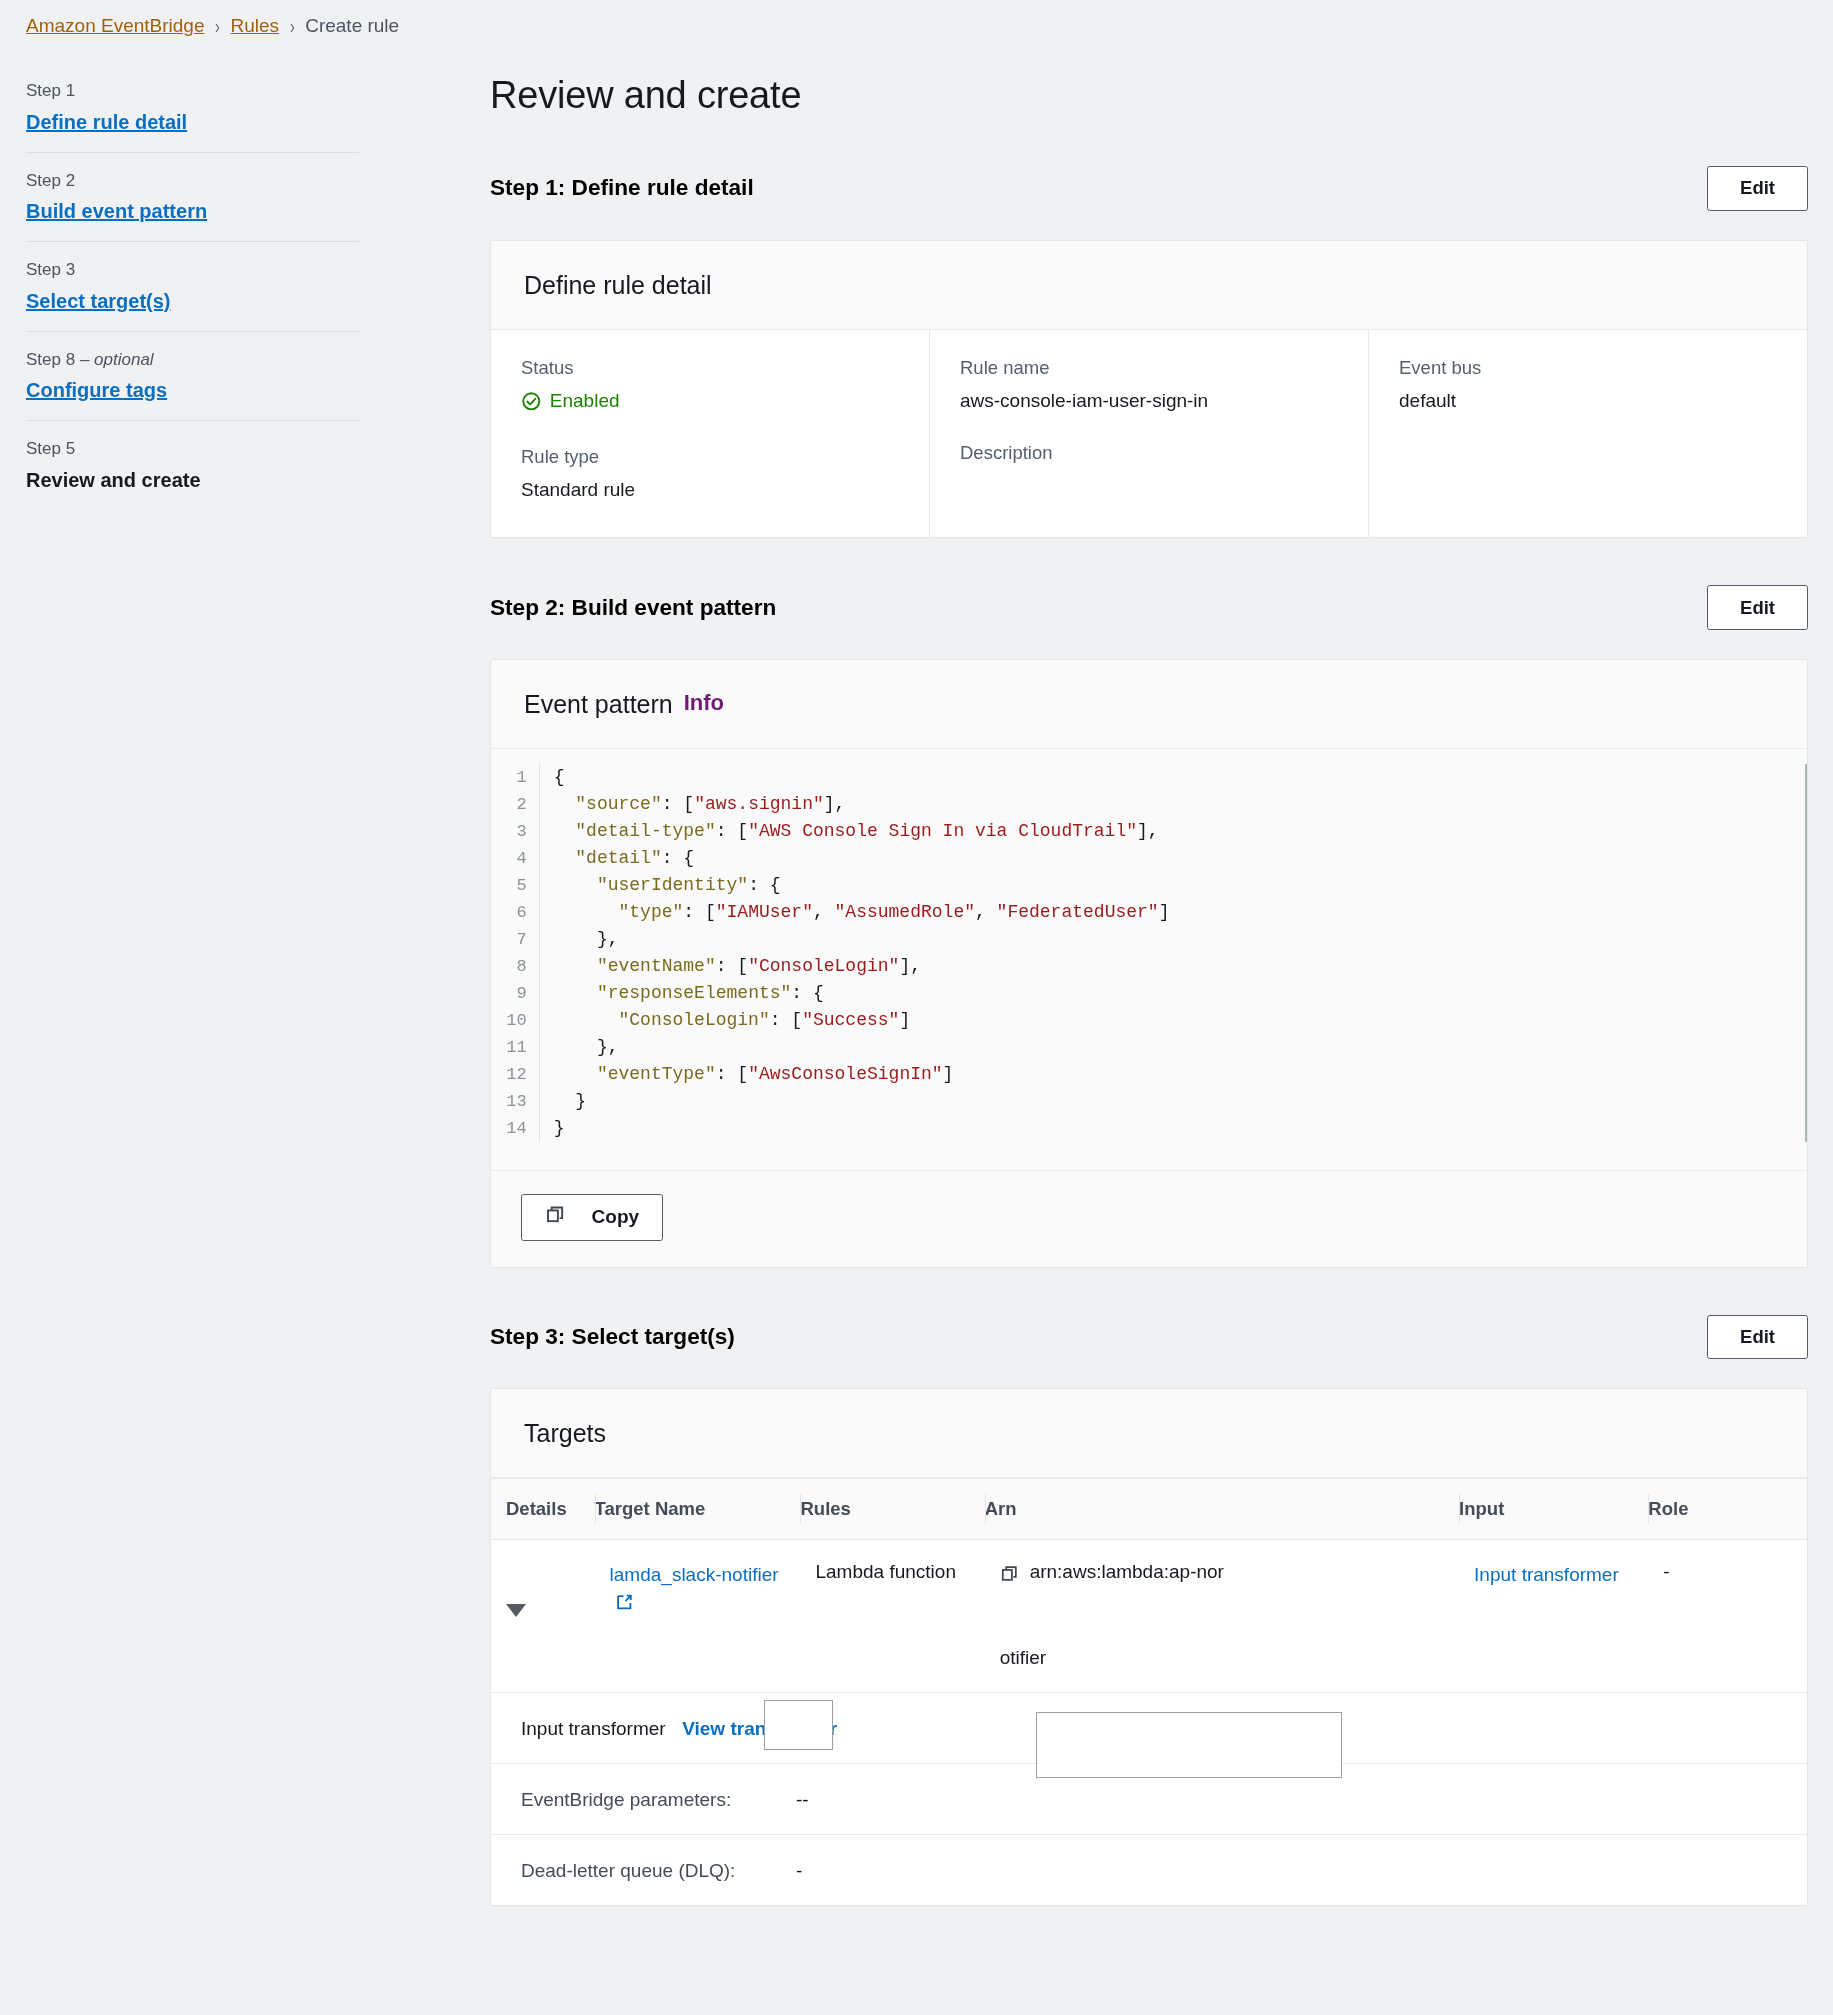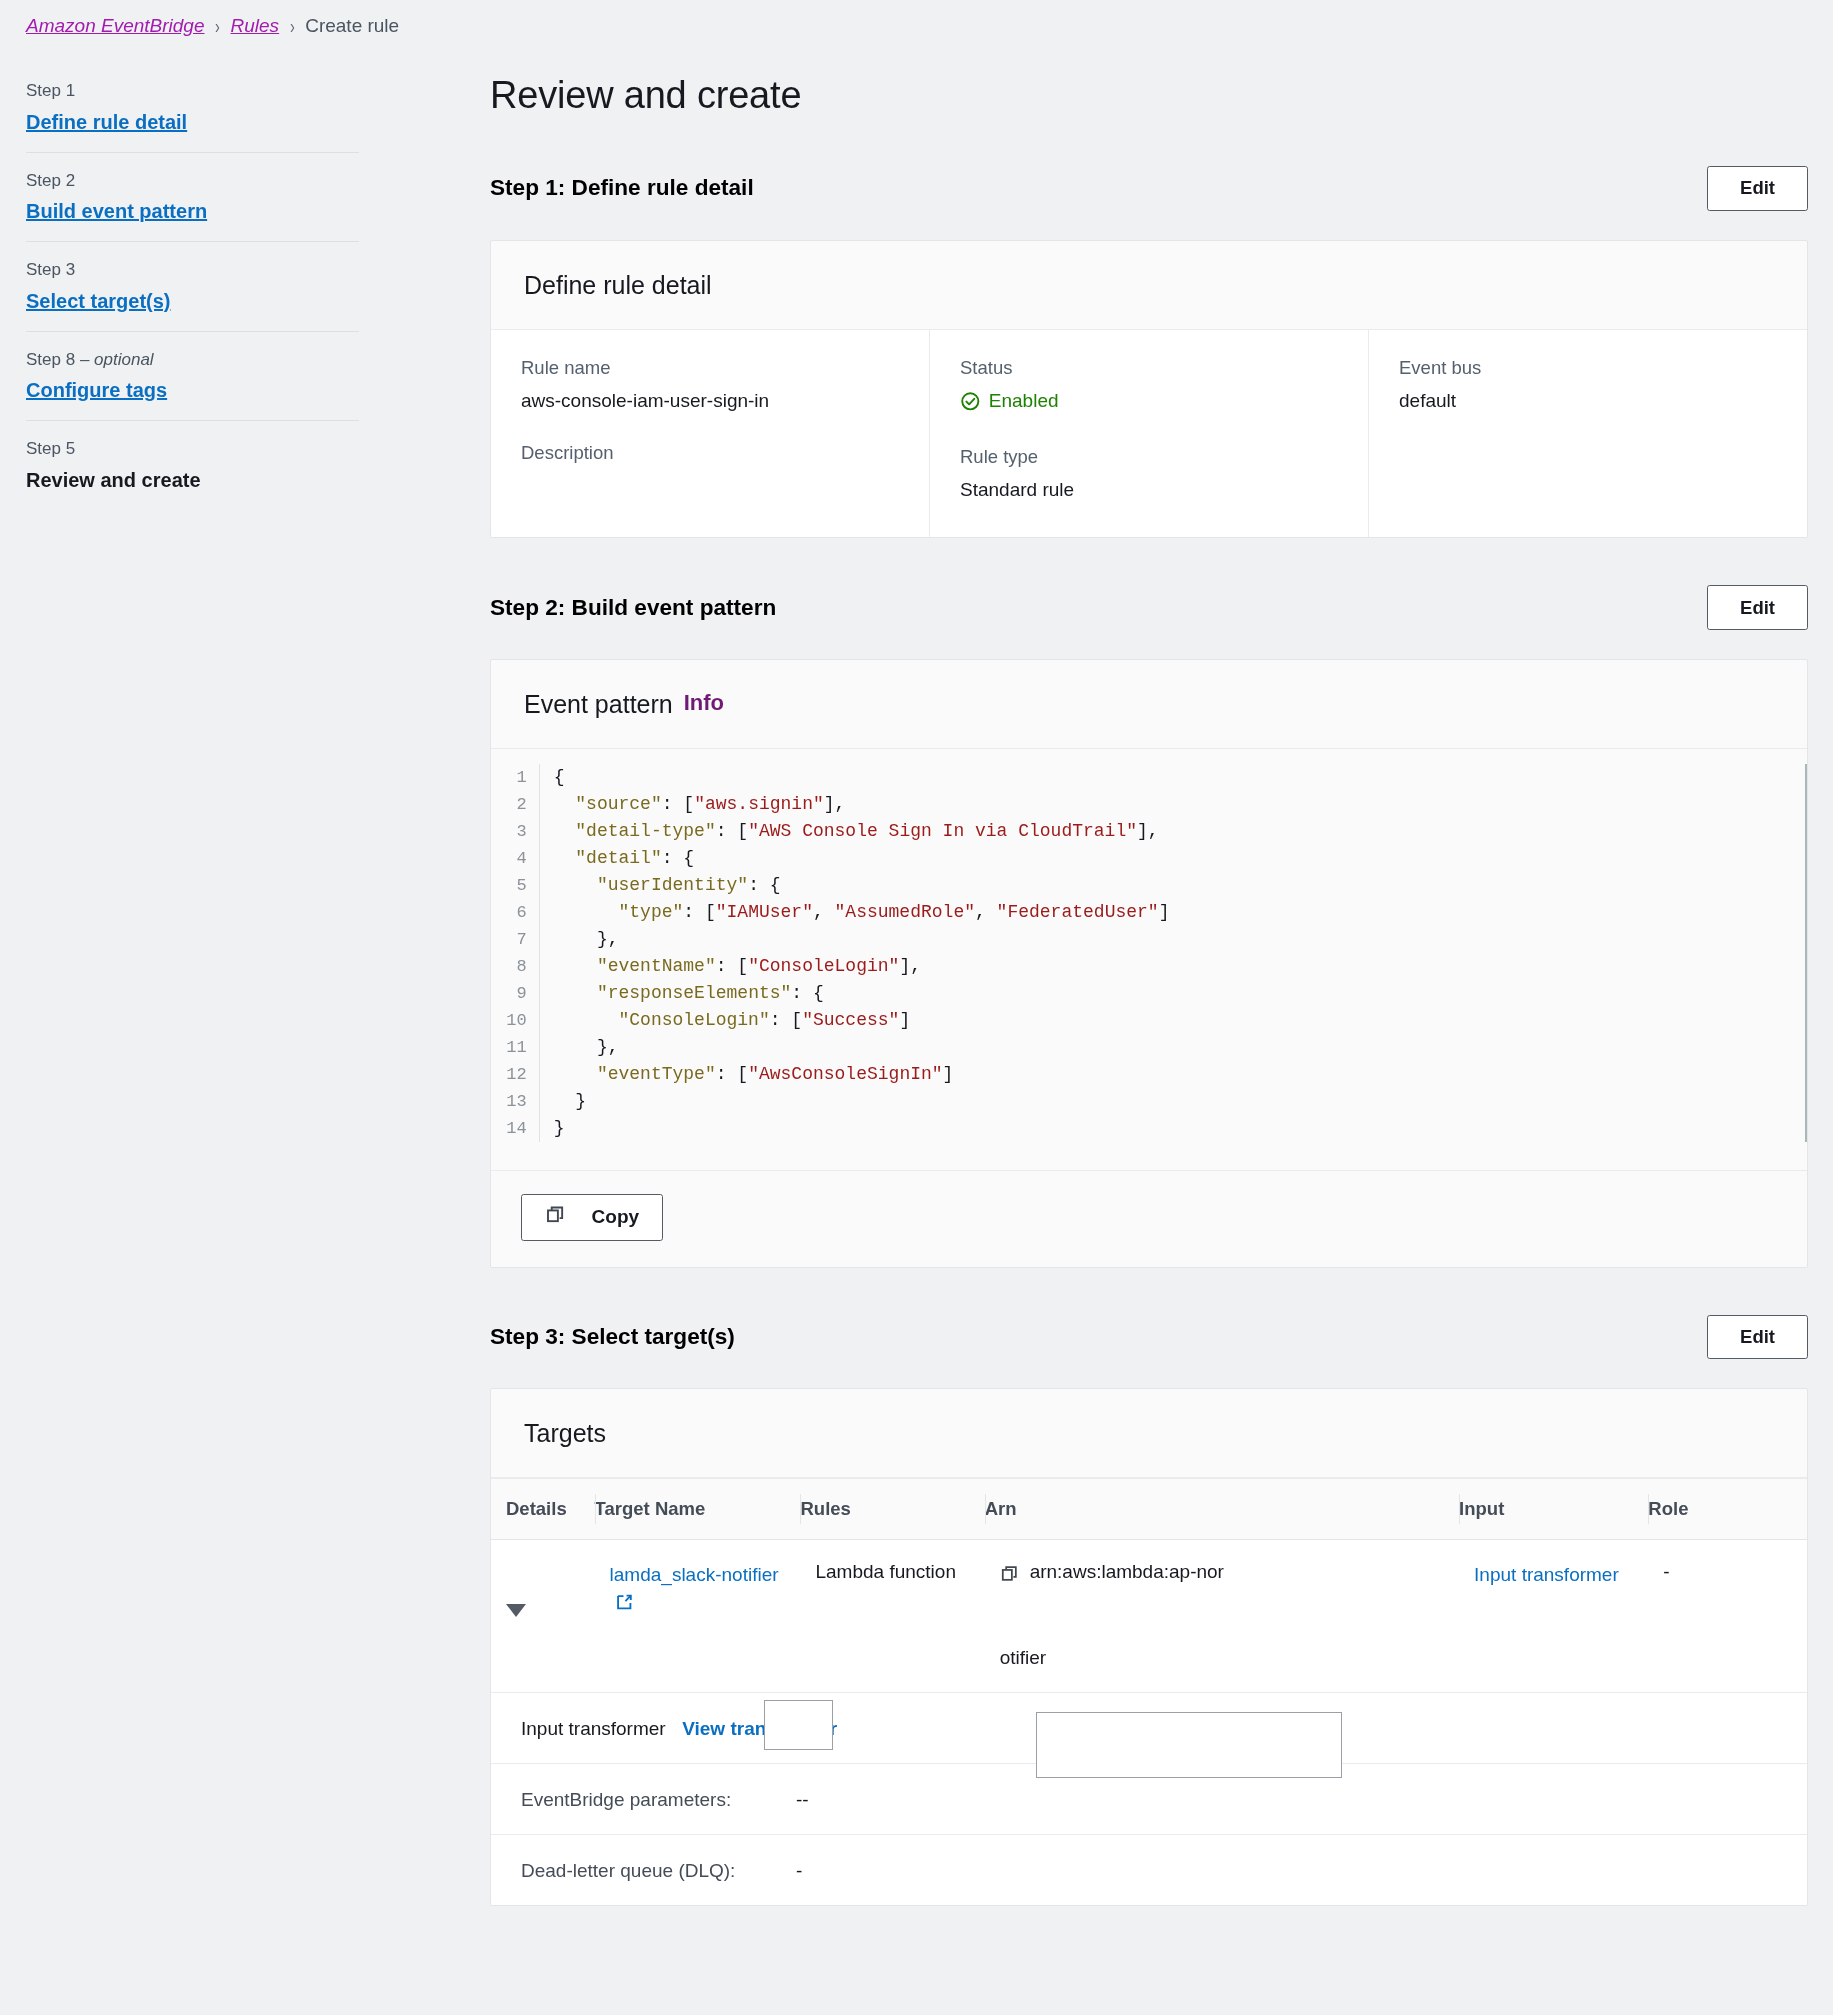--- a/index.html
+++ b/index.html
@@ -10,21 +10,21 @@
     color: #16191f;
   }
   body { width: 1834px; height: 2015px; position: relative; overflow: hidden; }
 
   
   .breadcrumb {
     position: absolute; left: 26px; top: 15px;
     display: flex; align-items: center; gap: 9.6px;
     font-size: 19px;
   }
-  .bc-link { color: #a21caf; text-decoration: underline; cursor: pointer; font-style: italic; }
+  .bc-link { color: #a16207; text-decoration: underline; cursor: pointer; }
   .bc-current { color: #4a5562; }
   .bc-sep {
     color: #5f6b7a; font-size: 20.6px; line-height: 1;
     display: inline-block; transform: scaleX(.7);
   }
 
   
   .sidebar { position: absolute; left: 26px; top: 81px; width: 333px; }
   .step-block { padding-bottom: 18px; }
   .step-block + .step-block { padding-top: 18px; border-top: 1.4px solid #dddfe2; }
@@ -212,43 +212,43 @@
   <h1 class="page-title">Review and create</h1>
 
   <div class="section-head">
     <div class="section-title">Step 1: Define rule detail</div>
     <button class="edit-btn">Edit</button>
   </div>
 
   <section class="card">
     <div class="card-head">Define rule detail</div>
     <div class="detail-body">
-
-      <div class="detail-col">
-        <div class="dl-label">Rule name</div>
-        <div class="dl-value">aws-console-iam-user-sign-in</div>
-        <div class="dl-label">Description</div>
-        <div class="dl-value empty"></div>
-      </div>
 
       <div class="detail-col">
         <div class="dl-label">Status</div>
         <div class="dl-value">
           <span class="status-ok">
             <span>
               <svg width="20.6" height="20.6" viewBox="0 0 24 24" fill="none" stroke="#1d8102" stroke-width="2.2">
                 <circle cx="12" cy="12" r="9.4"></circle>
                 <path d="M7.4 12.3l3.2 3.2 6-6.4" stroke-linecap="round" stroke-linejoin="round"></path>
               </svg>
             </span>
             <span>Enabled</span>
           </span>
         </div>
         <div class="dl-label">Rule type</div>
         <div class="dl-value">Standard rule</div>
+      </div>
+
+      <div class="detail-col">
+        <div class="dl-label">Rule name</div>
+        <div class="dl-value">aws-console-iam-user-sign-in</div>
+        <div class="dl-label">Description</div>
+        <div class="dl-value empty"></div>
       </div>
 
       <div class="detail-col">
         <div class="dl-label">Event bus</div>
         <div class="dl-value">default</div>
       </div>
 
     </div>
   </section>
 

